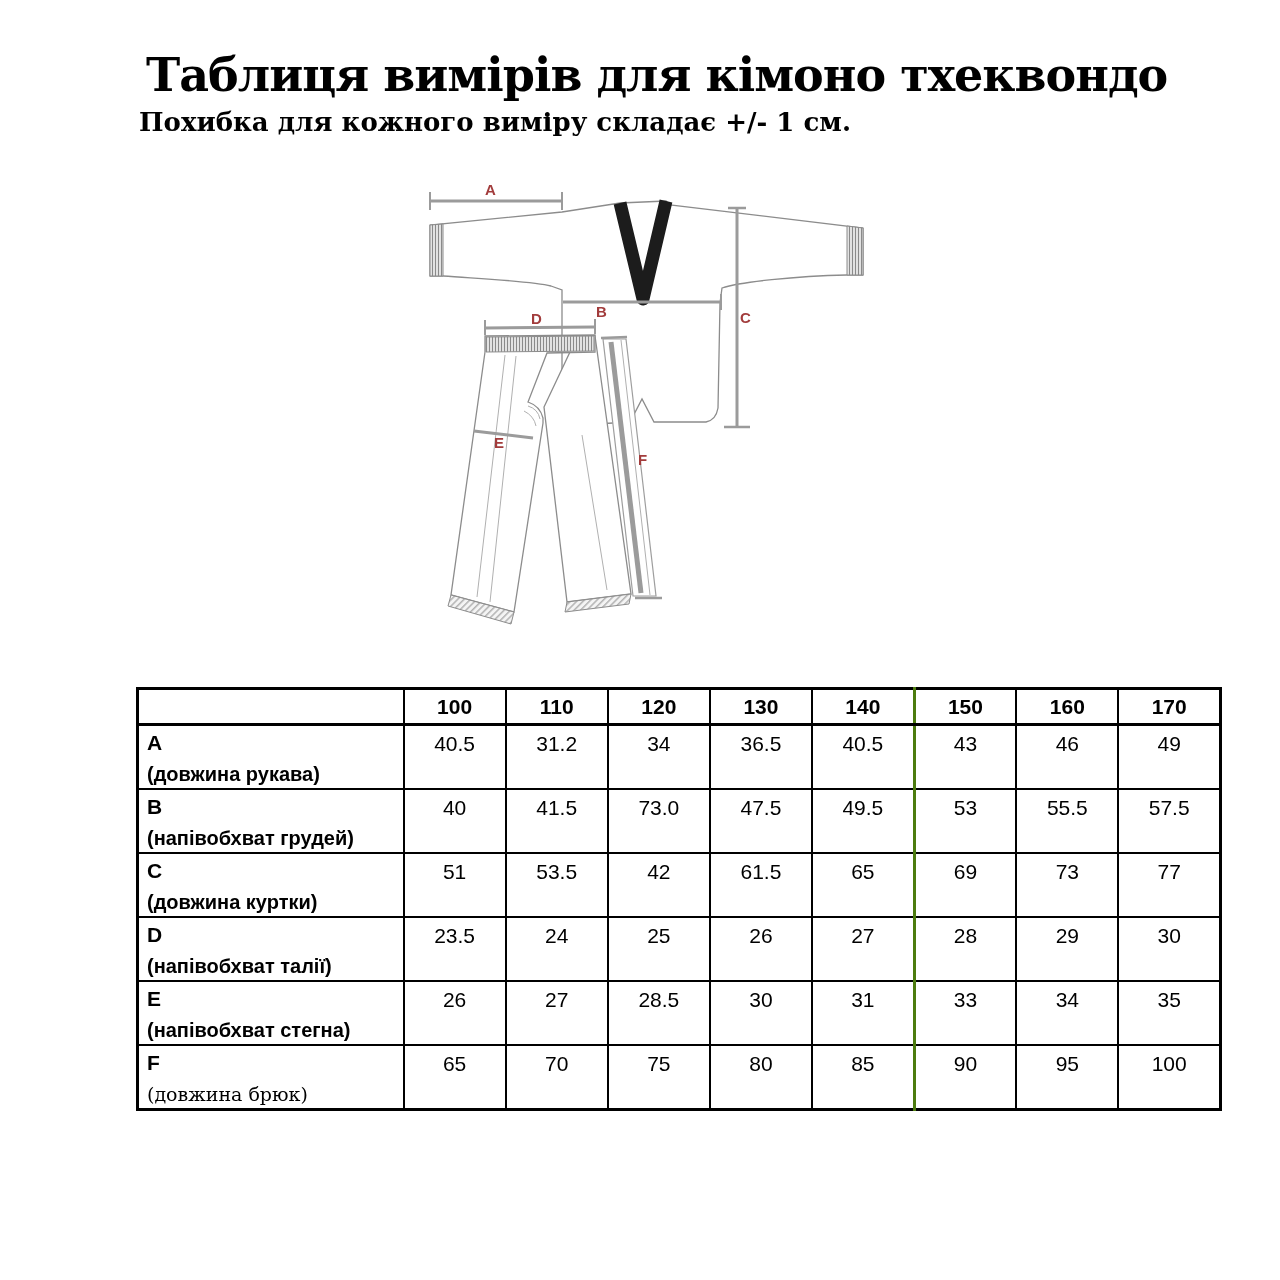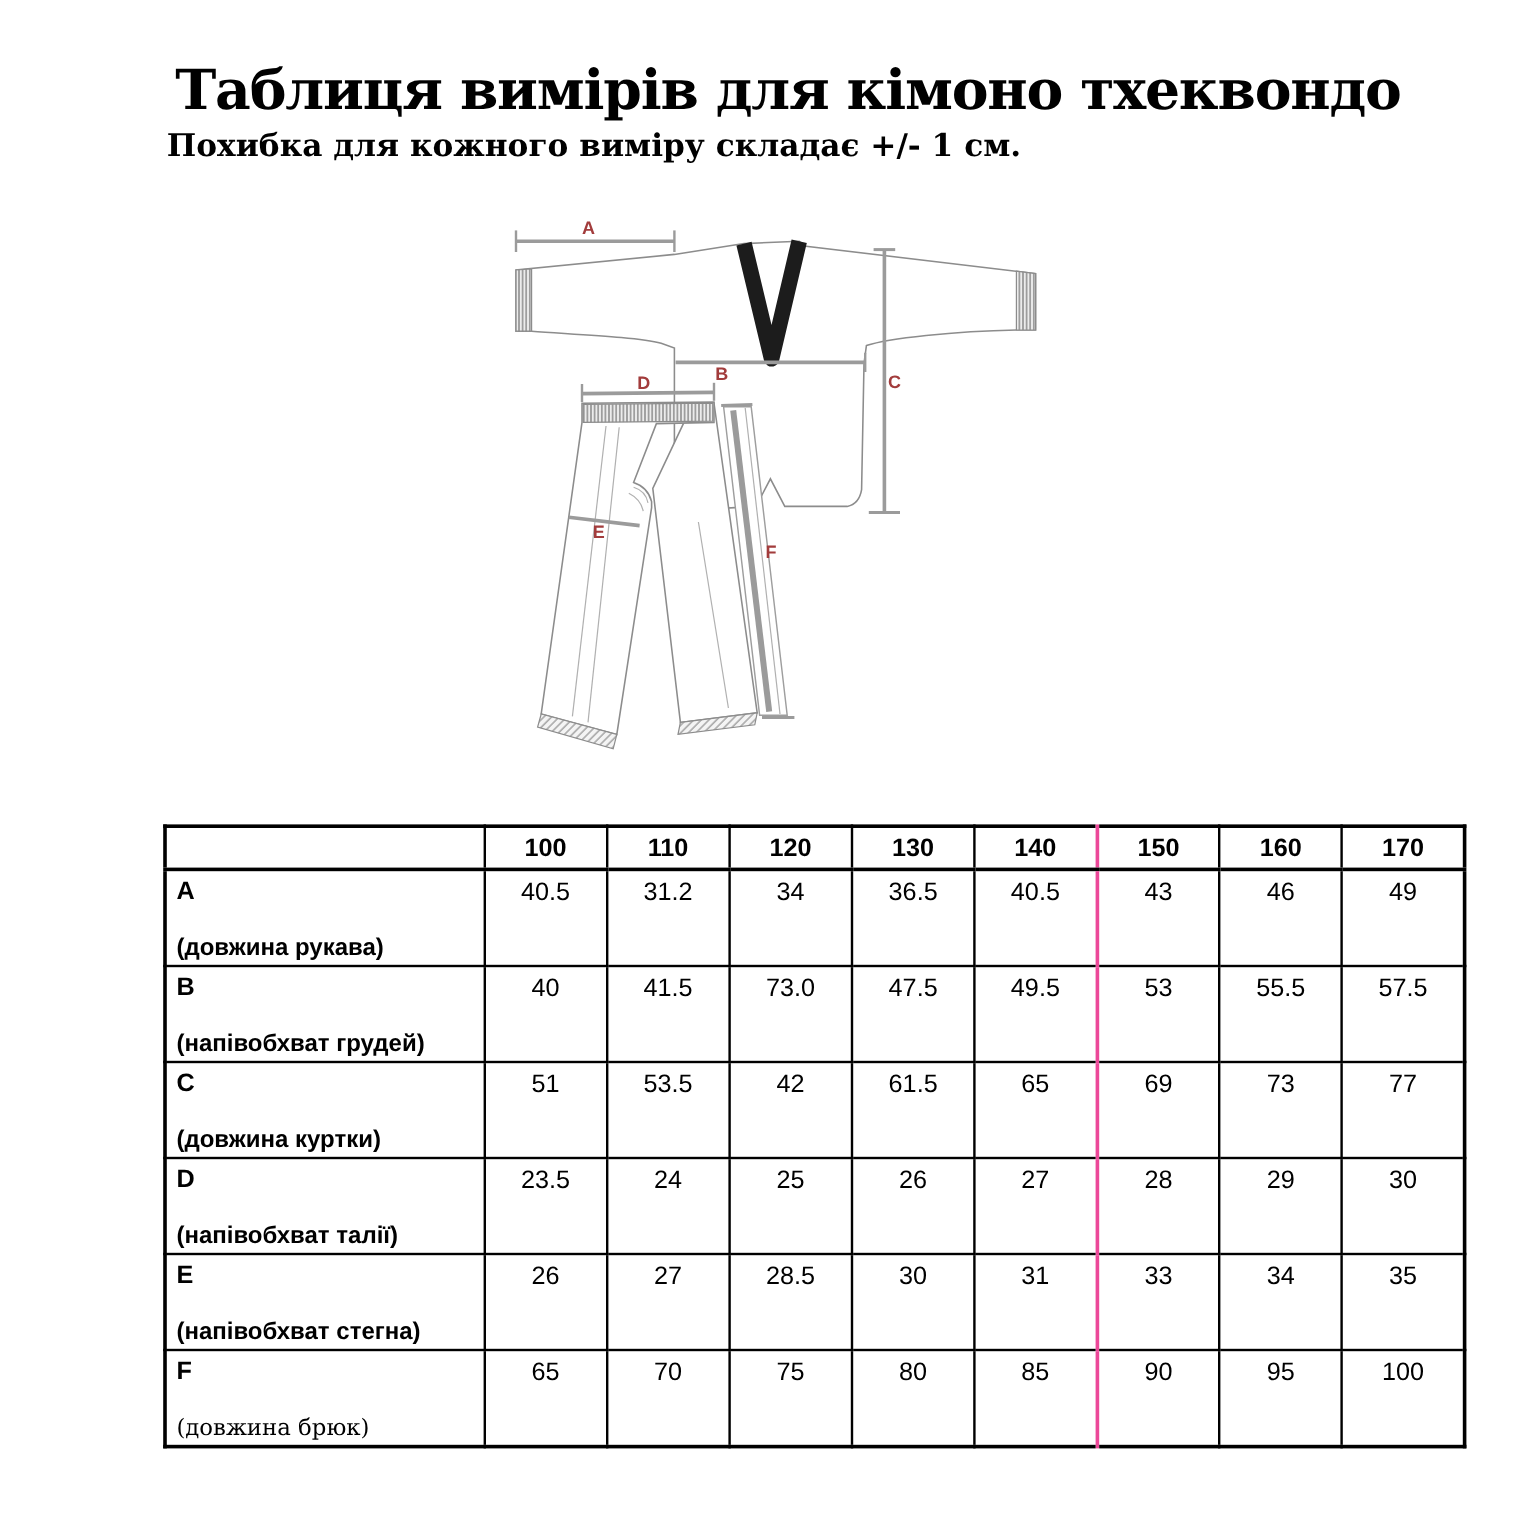--- a/index.html
+++ b/index.html
@@ -39,25 +39,25 @@
     font-size:21px; font-weight:bold;
     border-bottom:3px solid #000;
   }
   .size-table thead th.corner { width:266px; }
   .size-table tbody td {
     height:62px; vertical-align:top; text-align:center;
     font-size:21px; font-weight:normal; padding-top:4px; line-height:28px;
   }
   .size-table tbody td.rowhead { text-align:left; padding:2px 6px 0 8px; }
   .size-table .letter { font-weight:bold; font-size:21px; line-height:30px; }
-  .size-table .desc   { font-weight:bold; font-size:20px; line-height:28px; margin-top:18px; }
+  .size-table .desc   { font-weight:bold; font-size:20px; line-height:28px; margin-top:2px; }
   .size-table tr.serif-desc .desc {
     font-family:"DejaVu Serif", serif; font-weight:normal; font-size:19px;
   }
-  .size-table .thick-left { border-left:3px solid #ec4899; }
+  .size-table .thick-left { border-left:3px solid #4d7c0f; }
 </style>
 </head>
 <body>
 
 <h1 class="page-title">Таблиця вимірів для кімоно тхеквондо</h1>
 
 <div class="notes">
   <div>Похибка для кожного виміру складає +/- 1 см.</div>
 </div>
 

